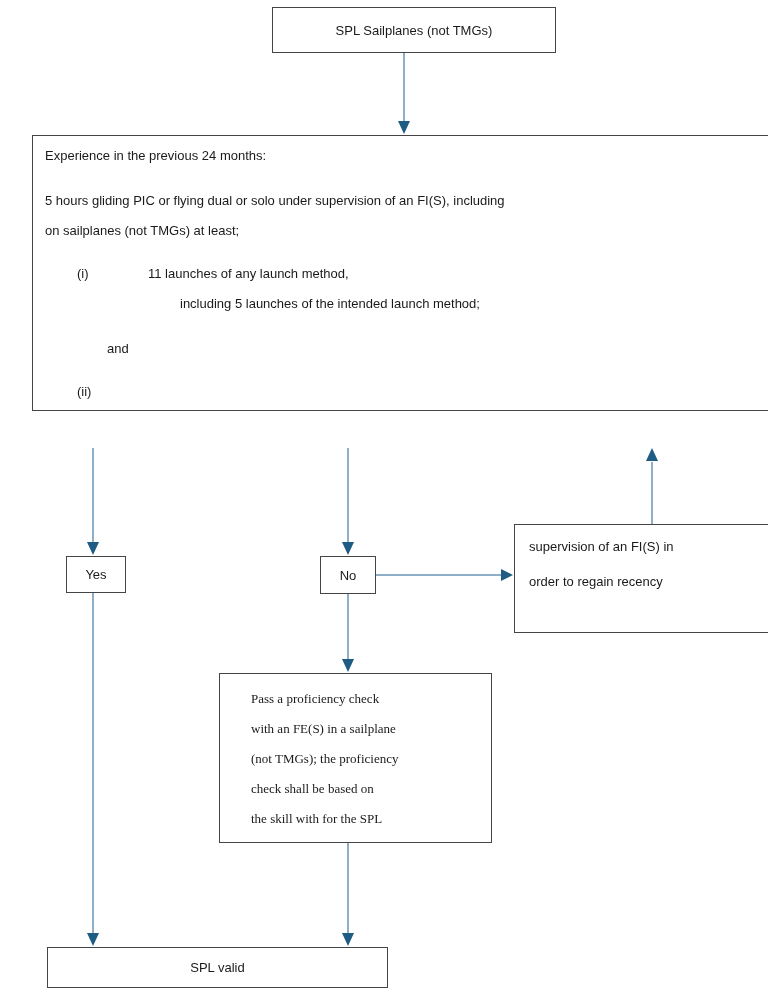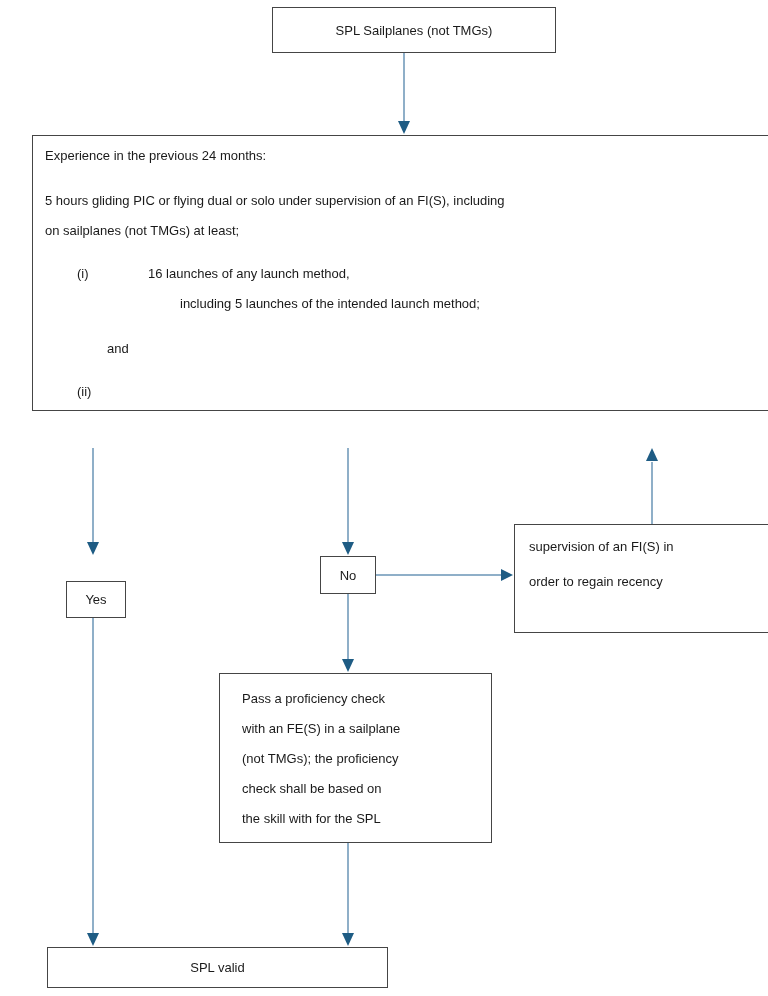--- a/index.html
+++ b/index.html
@@ -29,24 +29,24 @@
     box-sizing: border-box;
   }
   .center {
     display: flex;
     align-items: center;
     justify-content: center;
     text-align: center;
   }
   #node-start       { left: 248px; top: 7px;   width: 284px; height: 46px; }
   #node-experience  { left: 8px;   top: 135px; width: 754px; height: 276px; padding: 5px 12px; line-height: 30px; }
-  #node-yes         { left: 42px;  top: 581px; width: 60px;  height: 37px; text-align: center; }
+  #node-yes         { left: 42px;  top: 556px; width: 60px;  height: 37px; text-align: center; }
   #node-no          { left: 296px; top: 556px; width: 56px;  height: 38px; align-items: center; }
   #node-regain      { left: 490px; top: 524px; width: 271px; height: 109px; padding: 4px 14px; line-height: 35px; }
-  #node-proficiency { left: 195px; top: 673px; width: 273px; height: 170px; padding: 10px 22px; line-height: 30px; }
+  #node-proficiency { left: 195px; top: 673px; width: 273px; height: 170px; padding: 10px 31px; line-height: 30px; font-family: Liberation Serif, serif; }
   #node-valid       { left: 23px;  top: 947px; width: 341px; height: 41px; text-align: right; }
 
   .exp-body   { margin-top: 15px; }
   .list-row   { margin-top: 13px; margin-left: 32px; display: flex; }
   .marker     { width: 71px; flex: none; }
   .cont-line  { margin-left: 135px; }
   .and-line   { margin-top: 15px; margin-left: 62px; width: max-content; }
 </style>
 </head>
 <body>
@@ -93,21 +93,21 @@
   </div>
 
   <div id="node-experience" class="node">
     <div>Experience in the previous 24 months:</div>
     <div class="exp-body">
       <div>5 hours gliding PIC or flying dual or solo under supervision of an FI(S), including</div>
       <div>on sailplanes (not TMGs) at least;</div>
     </div>
     <div class="list-row">
       <span class="marker">(i)</span>
-      <span>16 launches of any launch method,</span>
+      <span>11 launches of any launch method,</span>
     </div>
     <div class="cont-line">including 5 launches of the intended launch method;</div>
     <div class="and-line">and</div>
     <div class="list-row">
       <span class="marker">(ii)</span>
     </div>
   </div>
 
   <div id="node-yes" class="node center">
     <span>Yes</span>

